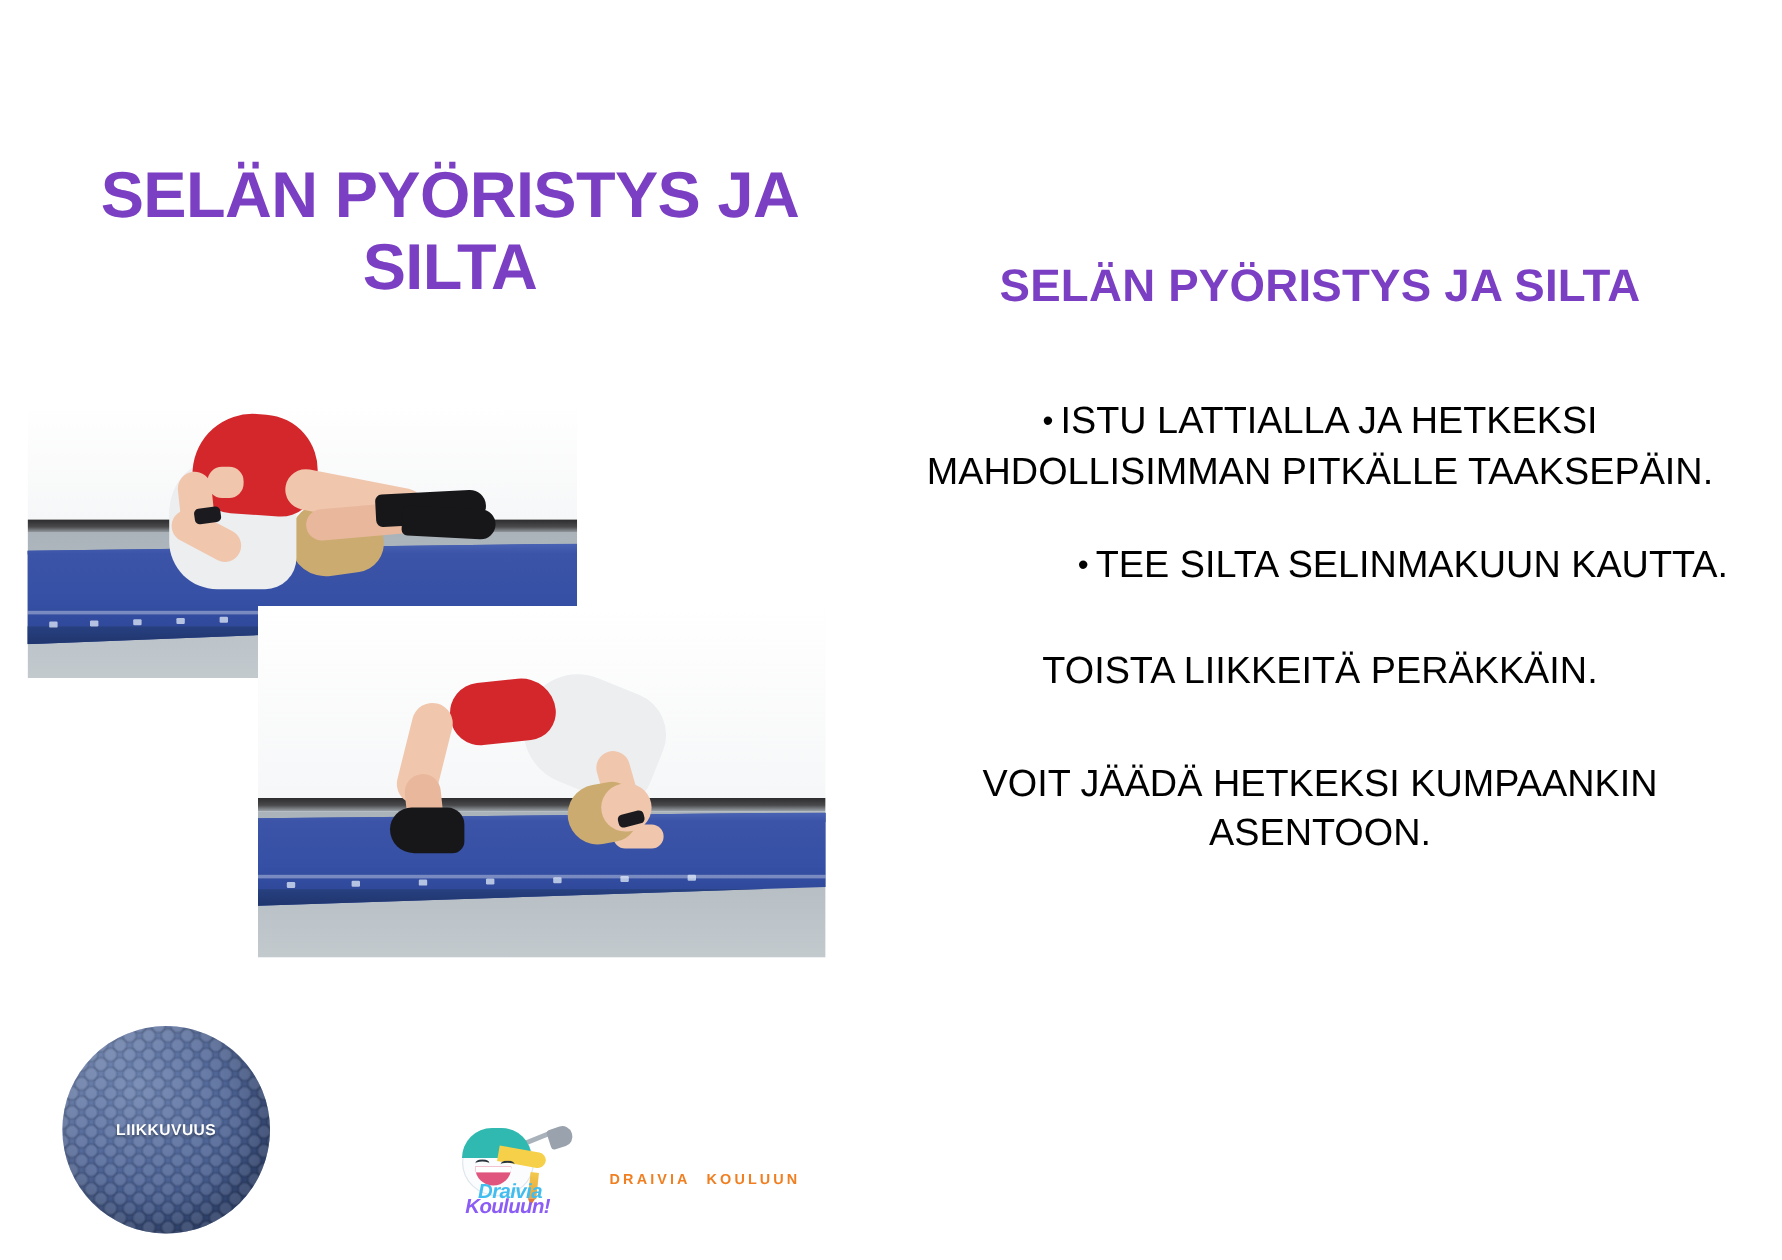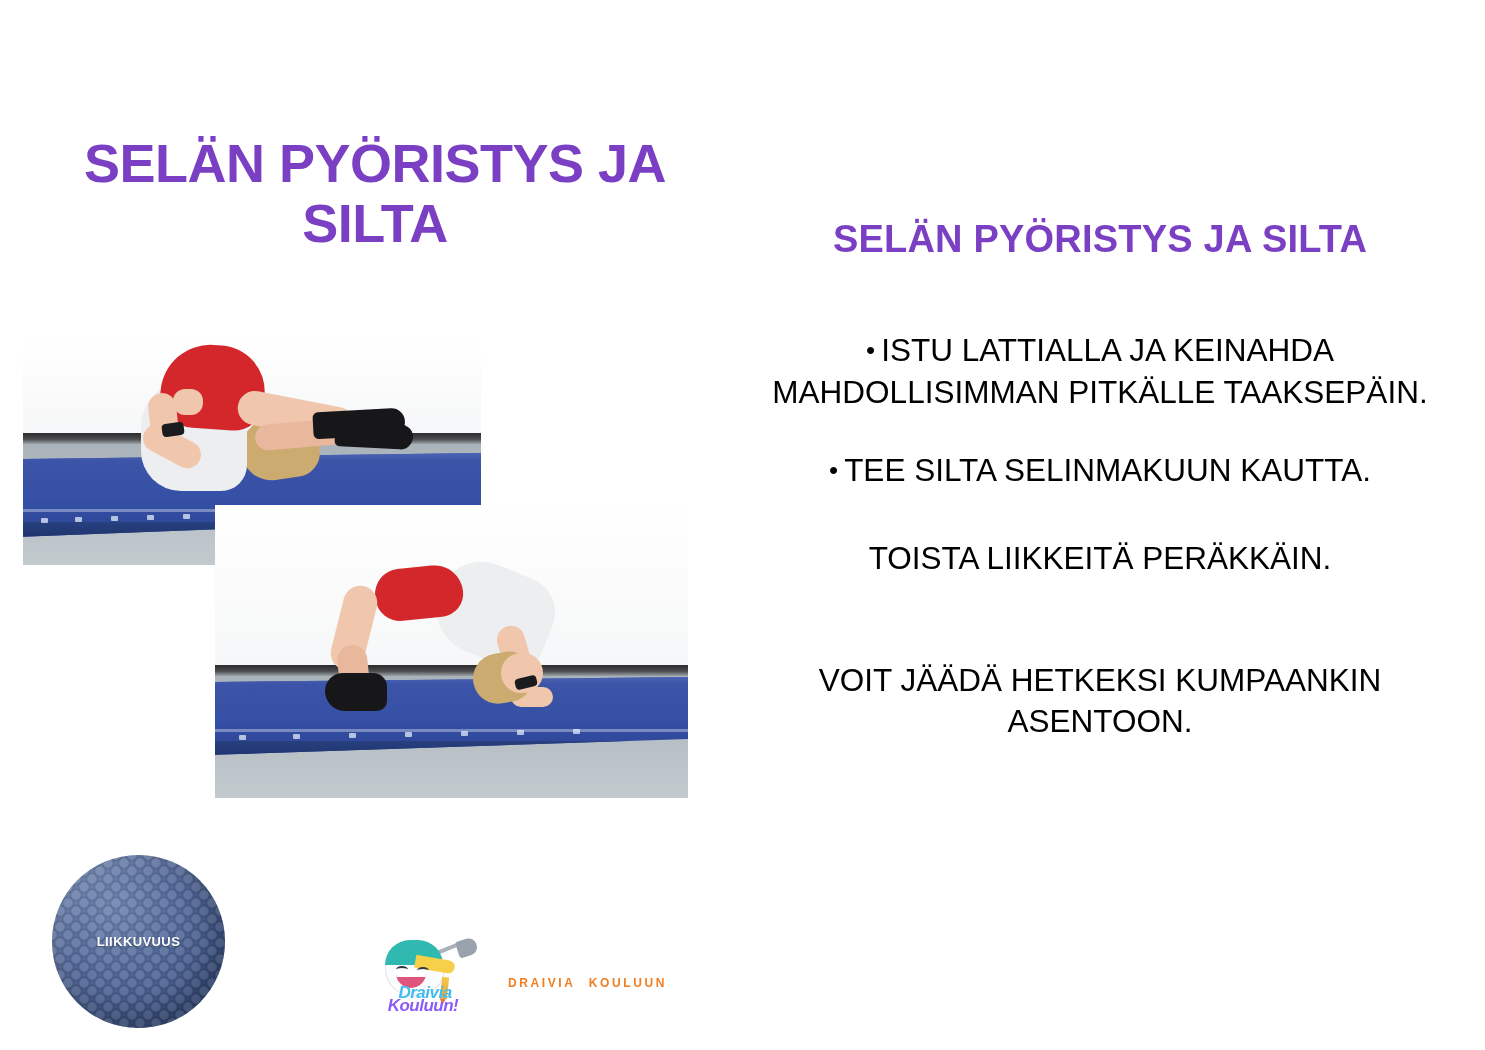--- a/index.html
+++ b/index.html
@@ -53,23 +53,23 @@
     width: 680px;
     text-align: center;
     color: #000000;
     font-size: 31.5px;
     line-height: 1.33;
   }
   .body-para {
     margin: 0 0 10px 0;
     padding: 0;
   }
-  .body-para.spaced { margin-top: 36px; }
+  .body-para.spaced { margin-top: 36px; text-align: right; }
   .body-para.spaced2 { margin-top: 46px; }
-  .body-para.spaced3 { margin-top: 80px; }
+  .body-para.spaced3 { margin-top: 52px; }
   .bullet-dot {
     font-size: 26px;
     vertical-align: 2px;
     padding-right: 6px;
   }
 
   
   .photo {
     position: absolute;
     overflow: hidden;
@@ -318,21 +318,21 @@
 <body>
 
 <div class="slide">
 
   <div class="main-title">SELÄN PYÖRISTYS JA SILTA</div>
 
   <div class="side-title">SELÄN PYÖRISTYS JA SILTA</div>
 
   <div class="body-block">
     <p class="body-para">
-      <span class="bullet-dot">•</span><span>ISTU LATTIALLA JA KEINAHDA MAHDOLLISIMMAN PITKÄLLE TAAKSEPÄIN.</span>
+      <span class="bullet-dot">•</span><span>ISTU LATTIALLA JA HETKEKSI MAHDOLLISIMMAN PITKÄLLE TAAKSEPÄIN.</span>
     </p>
     <p class="body-para spaced">
       <span class="bullet-dot">•</span><span>TEE SILTA SELINMAKUUN KAUTTA.</span>
     </p>
     <p class="body-para spaced2">
       <span>TOISTA LIIKKEITÄ PERÄKKÄIN.</span>
     </p>
     <p class="body-para spaced3">
       <span>VOIT JÄÄDÄ HETKEKSI KUMPAANKIN ASENTOON.</span>
     </p>

